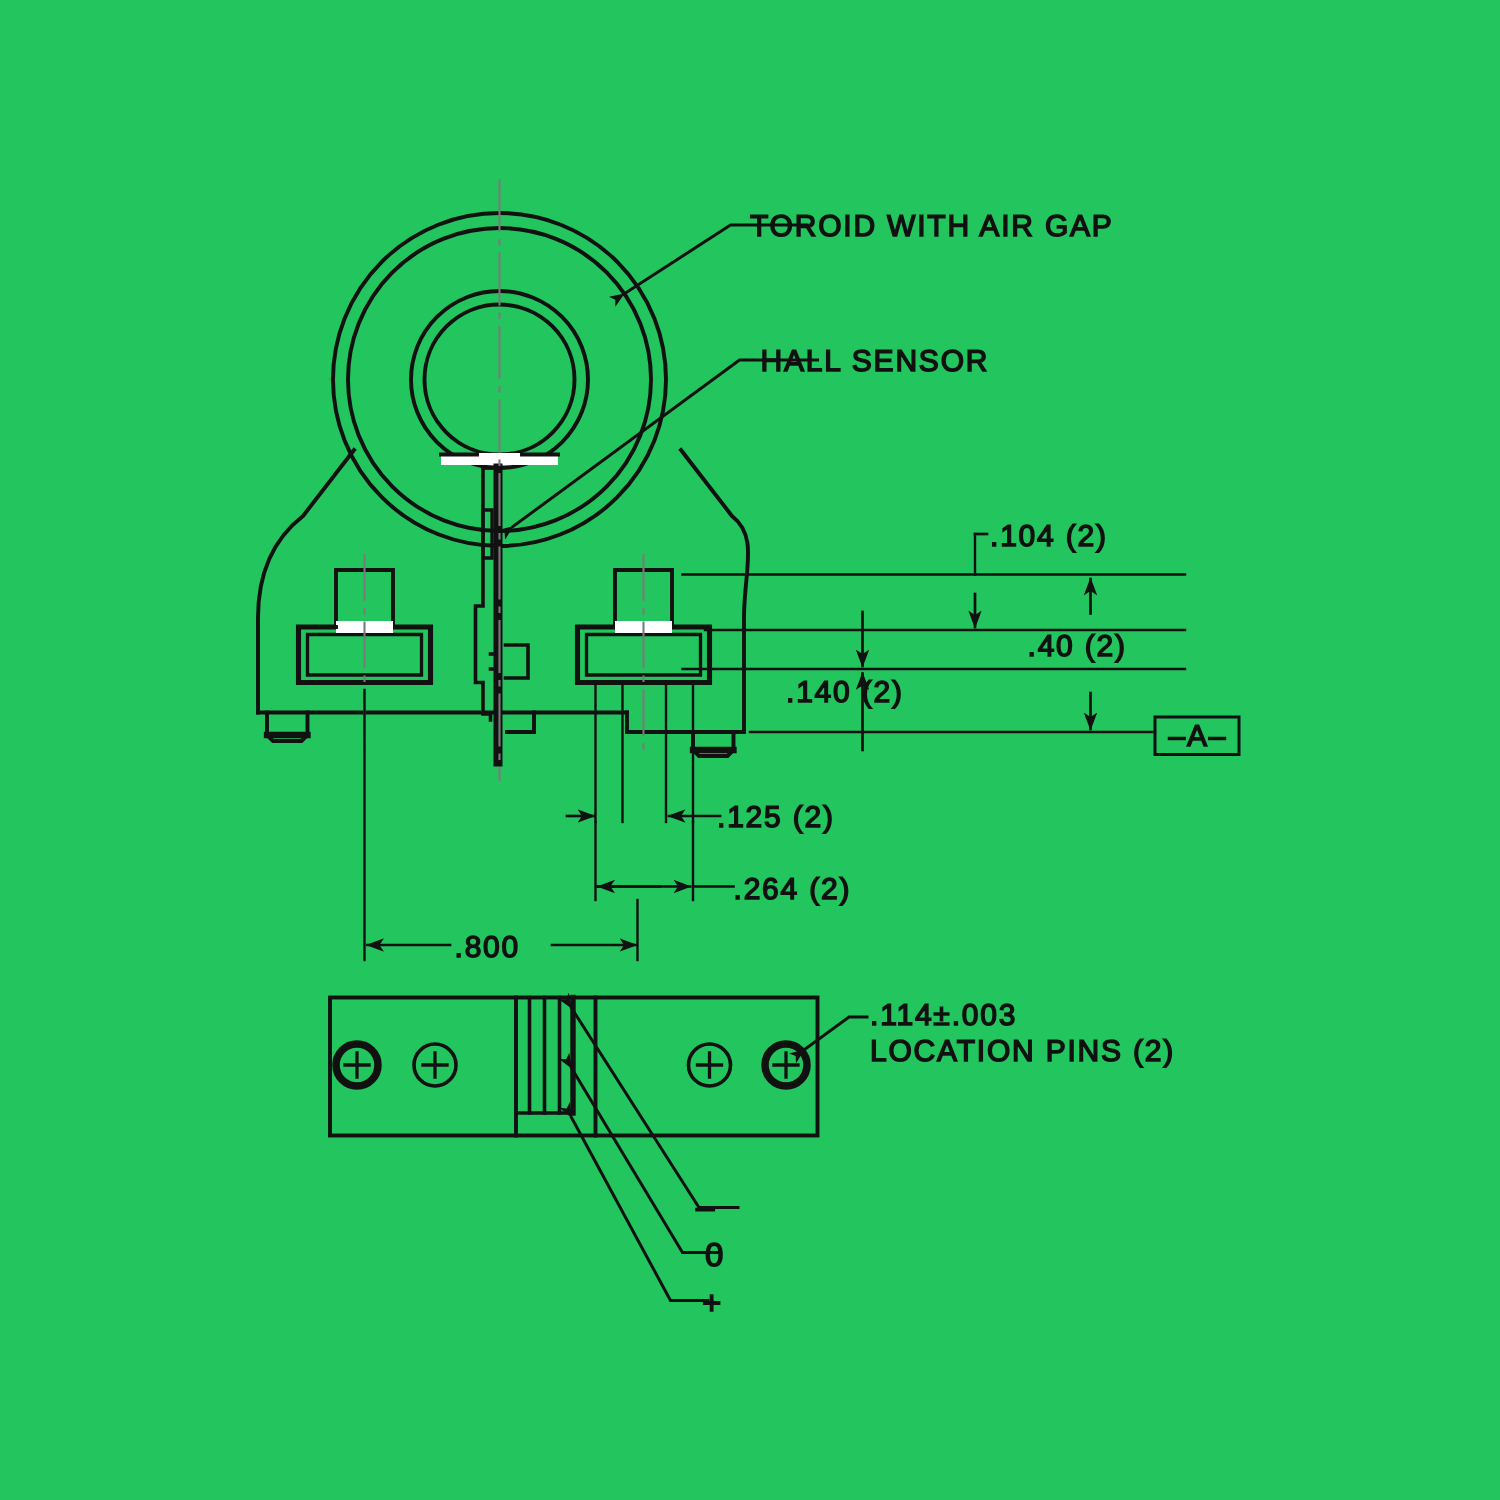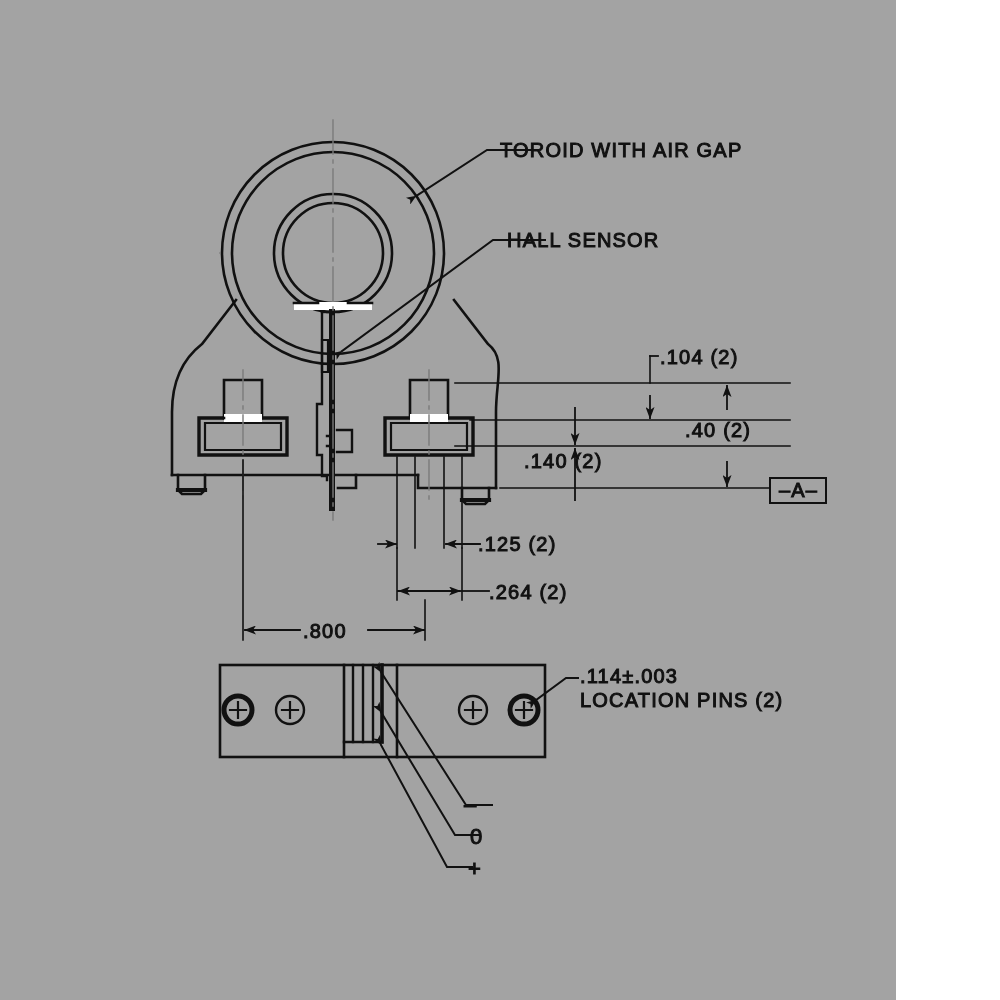--- a/index.html
+++ b/index.html
@@ -1,17 +1,17 @@
 <!DOCTYPE html>
 <html><head>
 <meta charset="utf-8">
 <style>
   html,body{margin:0;padding:0;background:#ffffff;}
   body{width:1000px;height:1000px;font-family:"Liberation Sans",sans-serif;overflow:hidden;}
-  #sheet{position:relative;width:896px;height:1000px;background:#a3a3a3;}
+  #sheet{position:relative;width:1000px;height:1000px;background:#22c55e;}
   svg{position:absolute;left:0;top:0;}
   text{font-family:"Liberation Sans",sans-serif;fill:#111;letter-spacing:1.2px;}
   .dimtxt{font-size:20px;}
   .notetxt{font-size:20px;}
   .termtxt{font-size:22px;}
 </style>
 </head>
 <body>
 
 <div id="sheet">

